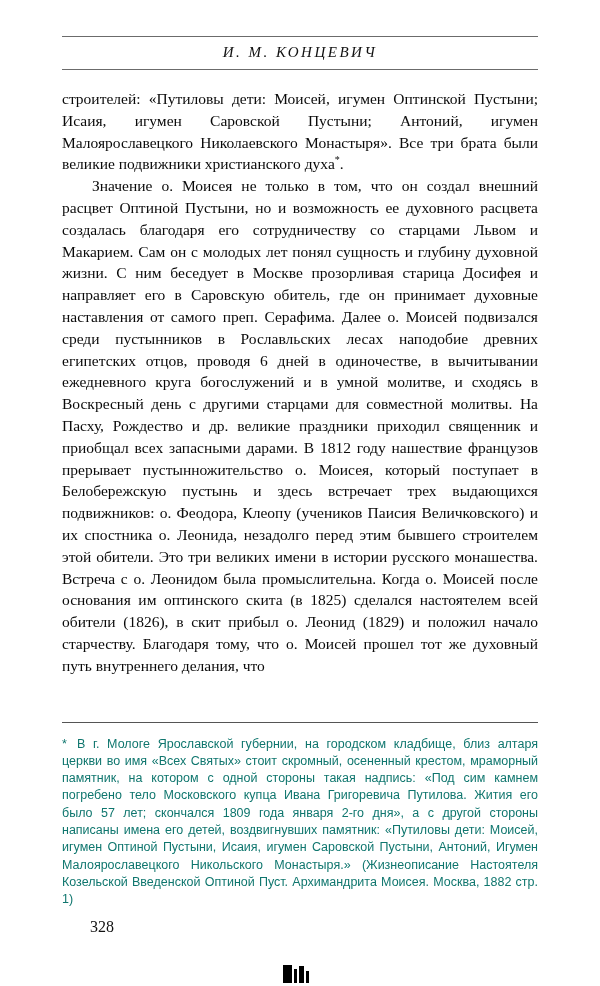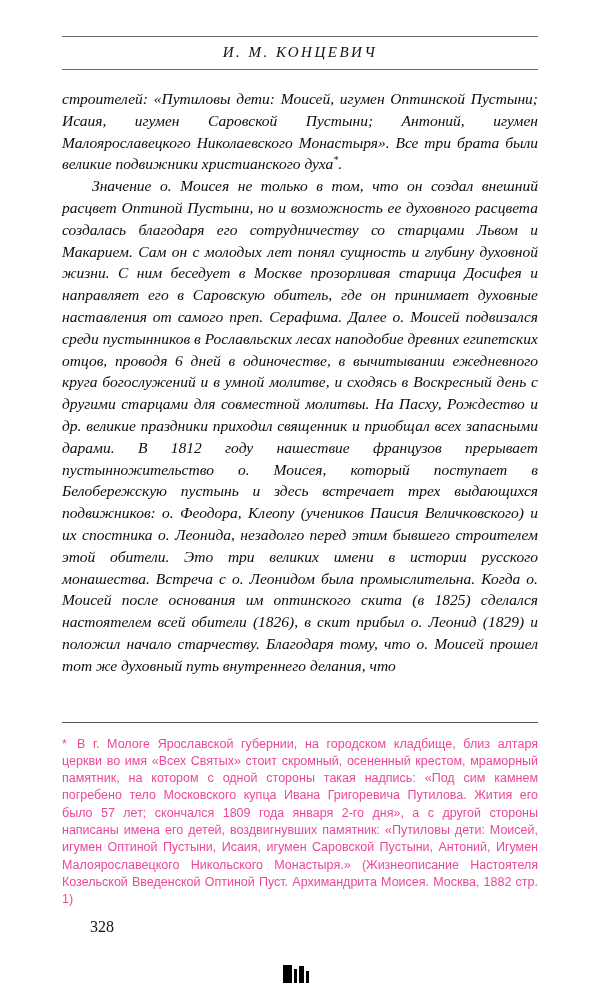--- a/index.html
+++ b/index.html
@@ -40,21 +40,20 @@
   
   .body-text {
     position: absolute;
     top: 88px;
     left: 62px;
     right: 62px;
     font-size: 15.5px;
     line-height: 21.8px;
     text-align: justify;
     hyphens: auto;
-    font-style: italic;
     -webkit-hyphens: auto;
   }
   .body-text p {
     margin: 0;
   }
   .body-text p.indented {
     text-indent: 30px;
   }
   sup.footnote-ref {
     font-size: 65%;
@@ -73,21 +72,21 @@
     border: 0;
     border-top: 1px solid #555;
     height: 0;
     margin: 0 0 7px 0;
   }
   .footnote-body {
     font-family: "Liberation Sans", sans-serif;
     font-size: 12.5px;
     line-height: 17.3px;
     text-align: justify;
-    color: #ec4899;
+    color: #0f766e;
     hyphens: auto;
     -webkit-hyphens: auto;
   }
   .footnote-marker {
     padding-right: 10px;
   }
   
   .page-number {
     position: absolute;
     top: 918px;

